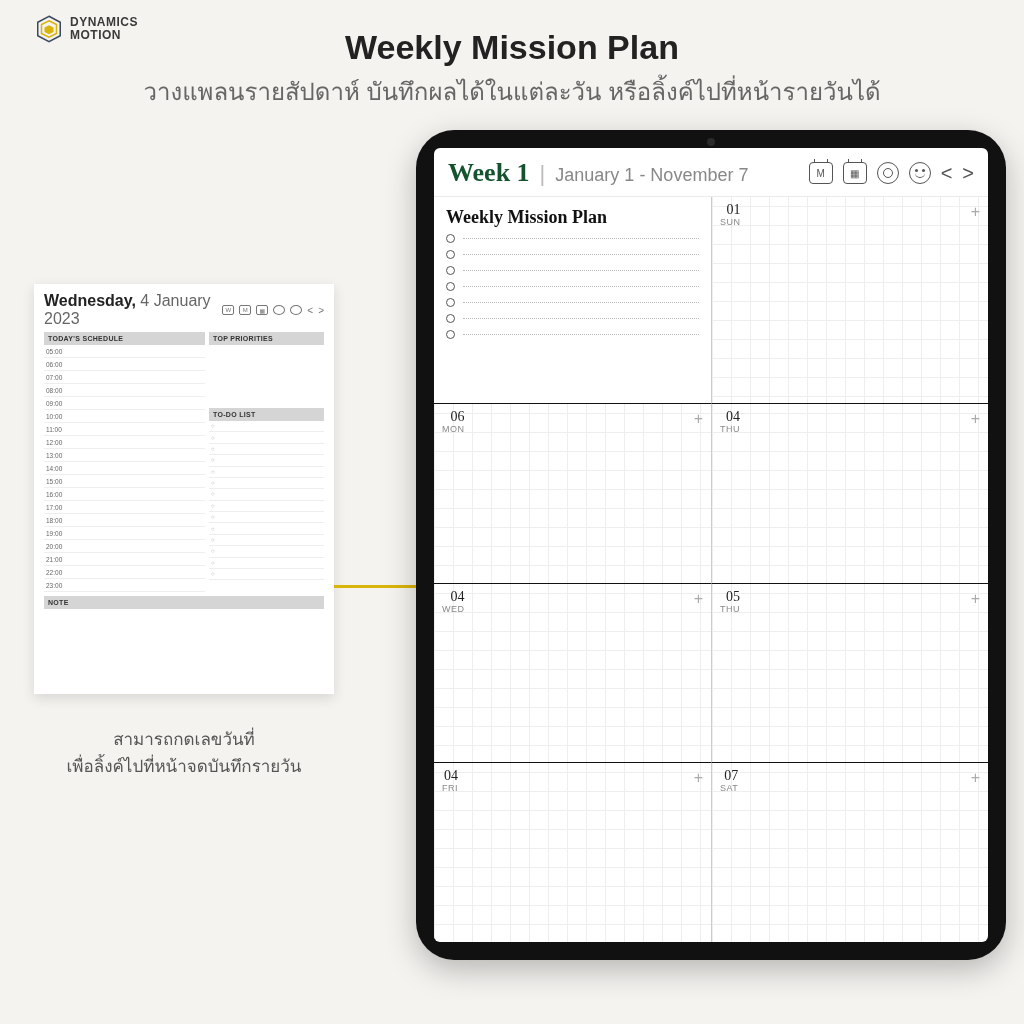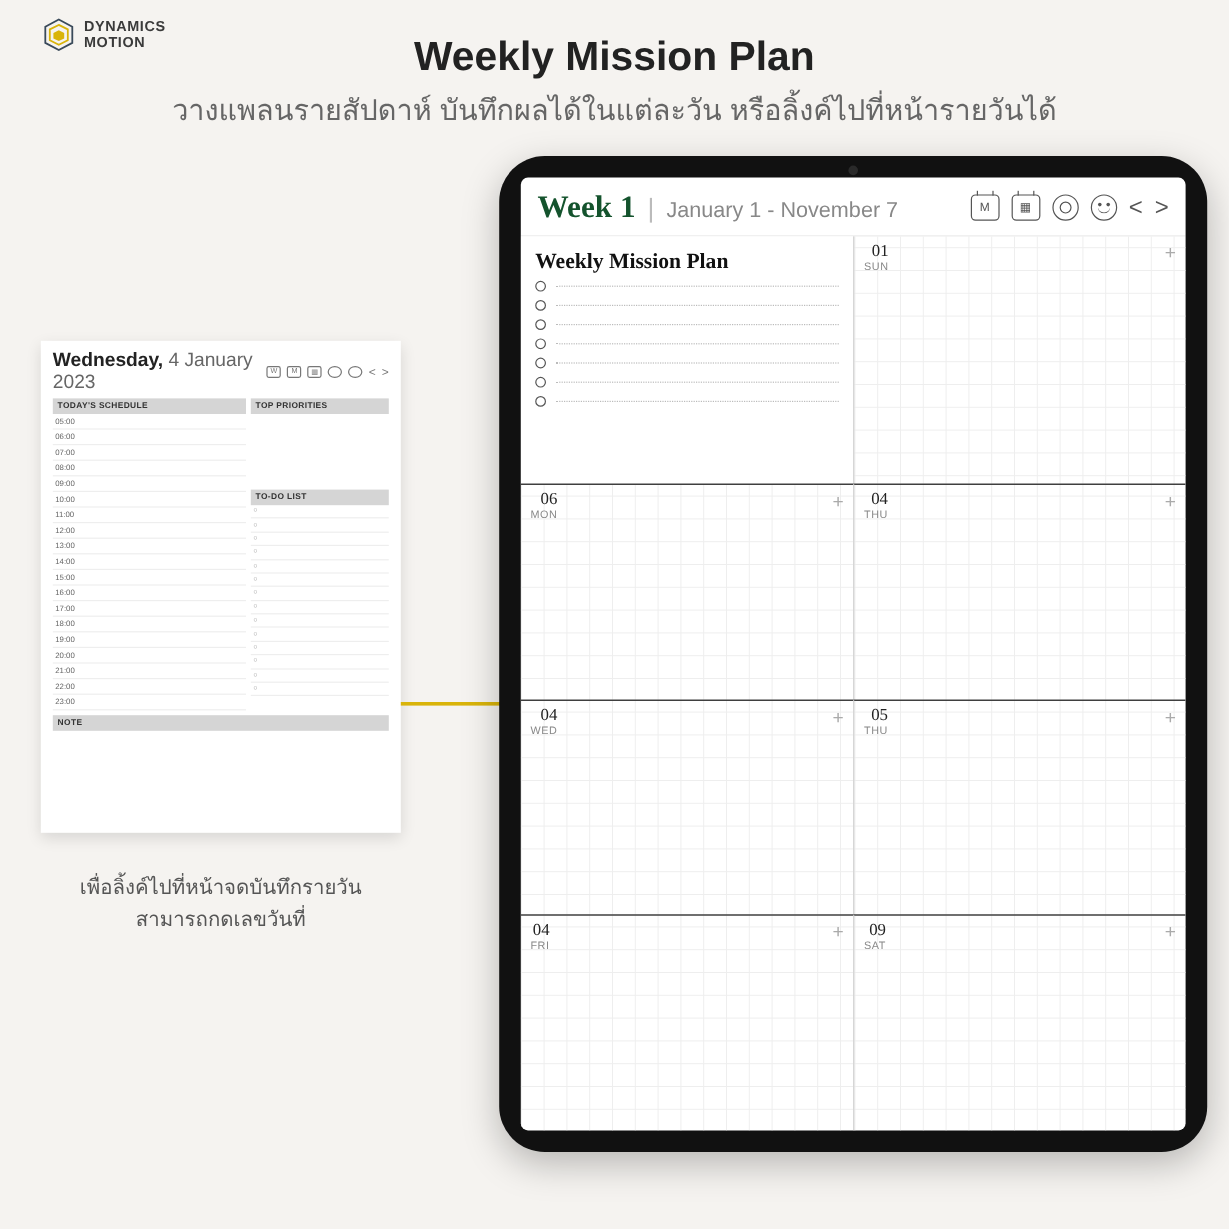--- a/index.html
+++ b/index.html
@@ -187,22 +187,22 @@
       </div>
     </div>
   </div>
   <div class="dp-note">
     <div class="dp-secthead">NOTE</div>
     <div class="dp-note-body"></div>
   </div>
 </div>
 
 <div class="daily-caption">
+  <div>สามารถกดเลขวันที่</div>
   <div>เพื่อลิ้งค์ไปที่หน้าจดบันทึกรายวัน</div>
-  <div>สามารถกดเลขวันที่</div>
 </div>
 
 <div class="connector"></div>
 <div class="connector-circle"></div>
 
 <div class="tablet">
   <div class="tablet-notch"></div>
   <div class="screen">
     <div class="week-header">
       <div class="week-title">
@@ -308,21 +308,21 @@
           <div class="cell-date">
               <span class="num">04</span>
               <span class="dow">FRI</span>
             </div>
           <span class="cell-plus">+</span>
         </div>
       </div>
       <div class="cell">
         <div class="cell-head">
           <div class="cell-date">
-              <span class="num">09</span>
+              <span class="num">07</span>
               <span class="dow">SAT</span>
             </div>
           <span class="cell-plus">+</span>
         </div>
       </div>
     </div>
   </div>
 </div>
 
 </body></html>

